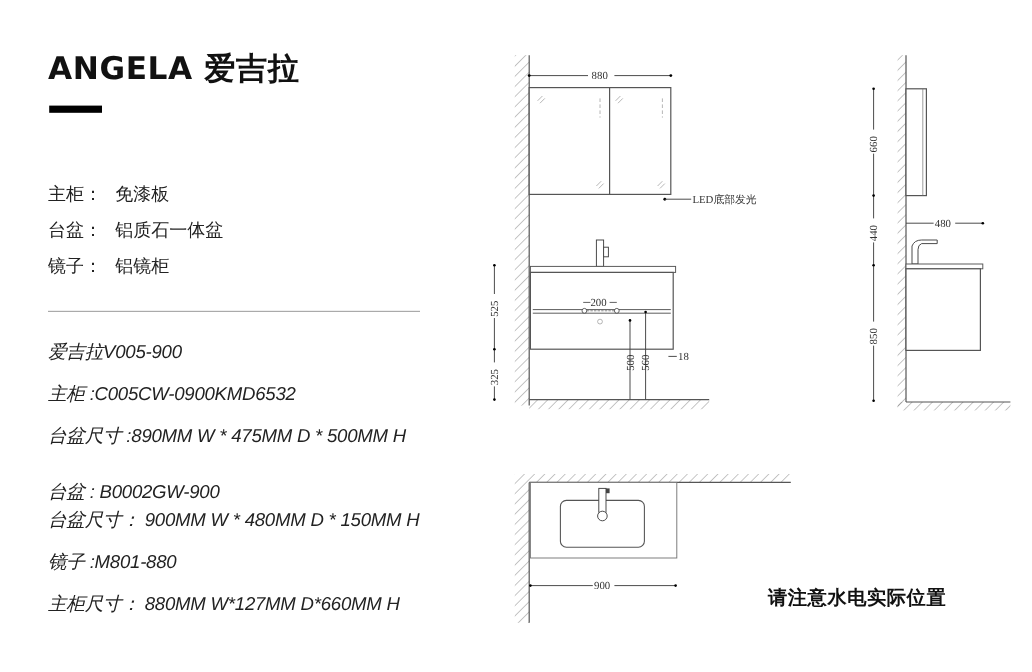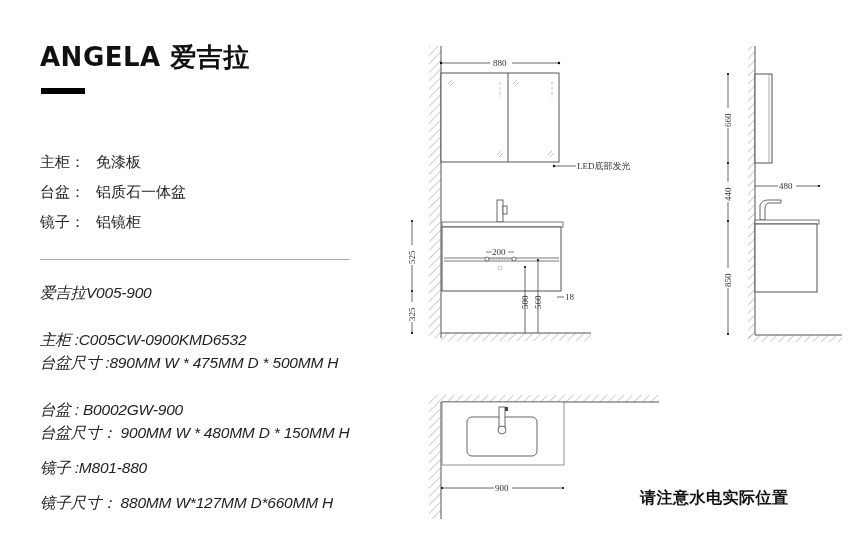--- a/index.html
+++ b/index.html
@@ -27,26 +27,26 @@
 <div class="spec" style="top:183px">
   <span class="k">台盆：</span><span>铝质石一体盆</span>
 </div>
 <div class="spec" style="top:213px">
   <span class="k">镜子：</span><span>铝镜柜</span>
 </div>
 
 <div class="divider"></div>
 
 <div class="info" style="top:283px">爱吉拉V005-900</div>
-<div class="info" style="top:330px">主柜 :C005CW-0900KMD6532</div>
+<div class="info" style="top:318px">主柜 :C005CW-0900KMD6532</div>
 <div class="info" style="top:353px">台盆尺寸 :890MM W * 475MM D * 500MM H</div>
 <div class="info" style="top:400px">台盆 : B0002GW-900</div>
 <div class="info" style="top:423px">台盆尺寸： 900MM W * 480MM D * 150MM H</div>
 <div class="info" style="top:458px">镜子 :M801-880</div>
-<div class="info" style="top:493px">镜子尺寸： 880MM W*127MM D*660MM H</div>
+<div class="info" style="top:493px">主柜尺寸： 880MM W*127MM D*660MM H</div>
 
 <svg width="860" height="560">
   <defs>
     <pattern id="hatch" width="6" height="6" patternUnits="userSpaceOnUse" patternTransform="rotate(45)">
       <line x1="0" y1="0" x2="0" y2="6" stroke="#888" stroke-width="0.8"></line>
     </pattern>
   </defs>
 
   <g>
     <rect x="429" y="46" width="12" height="292" fill="url(#hatch)"></rect>

